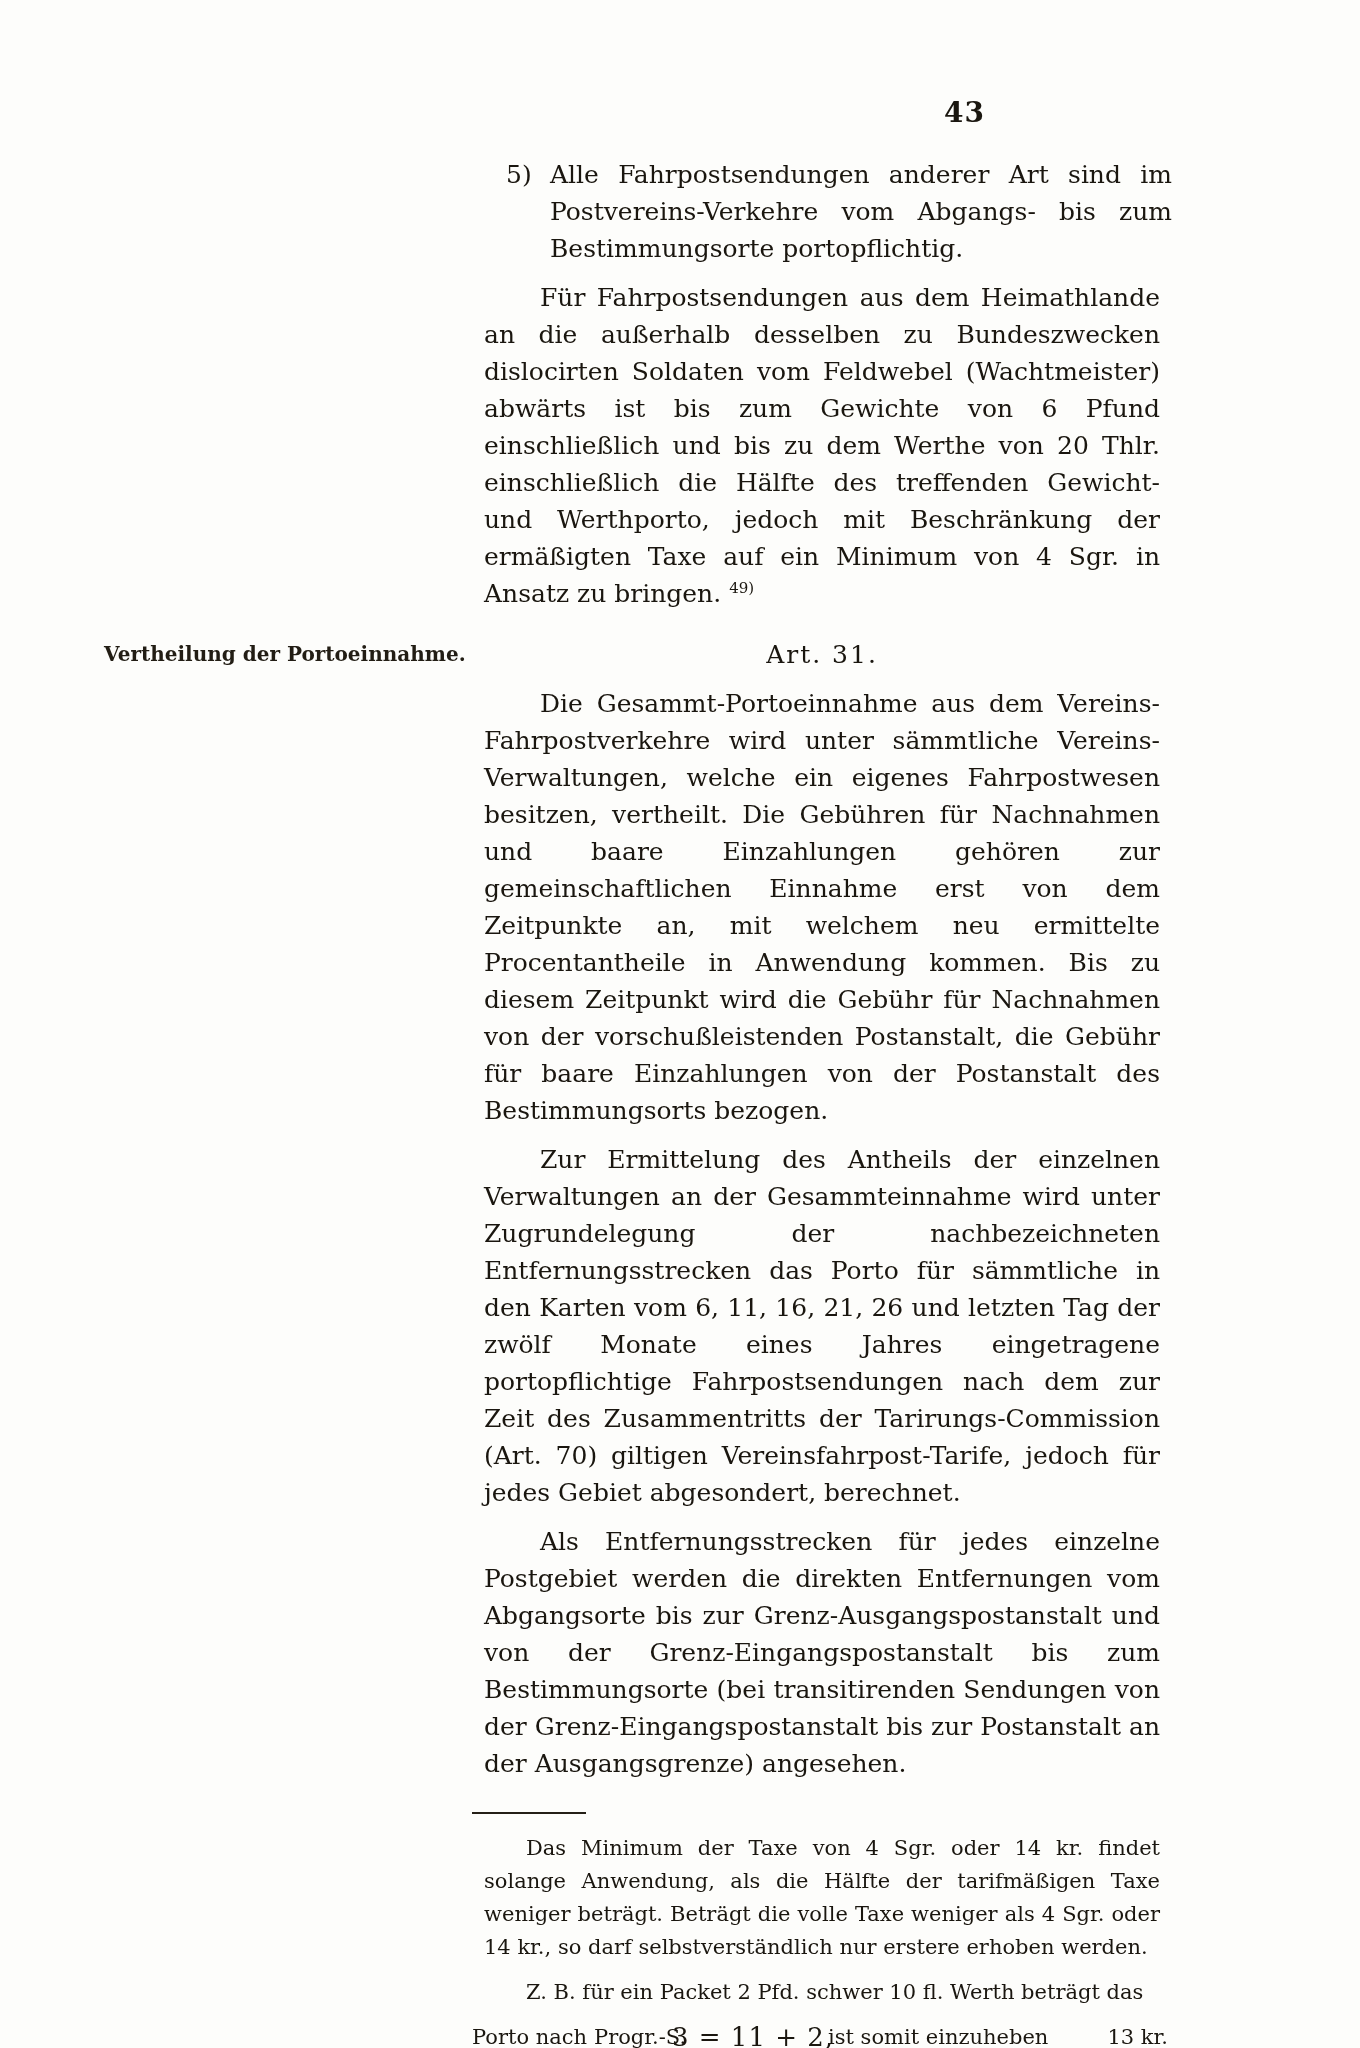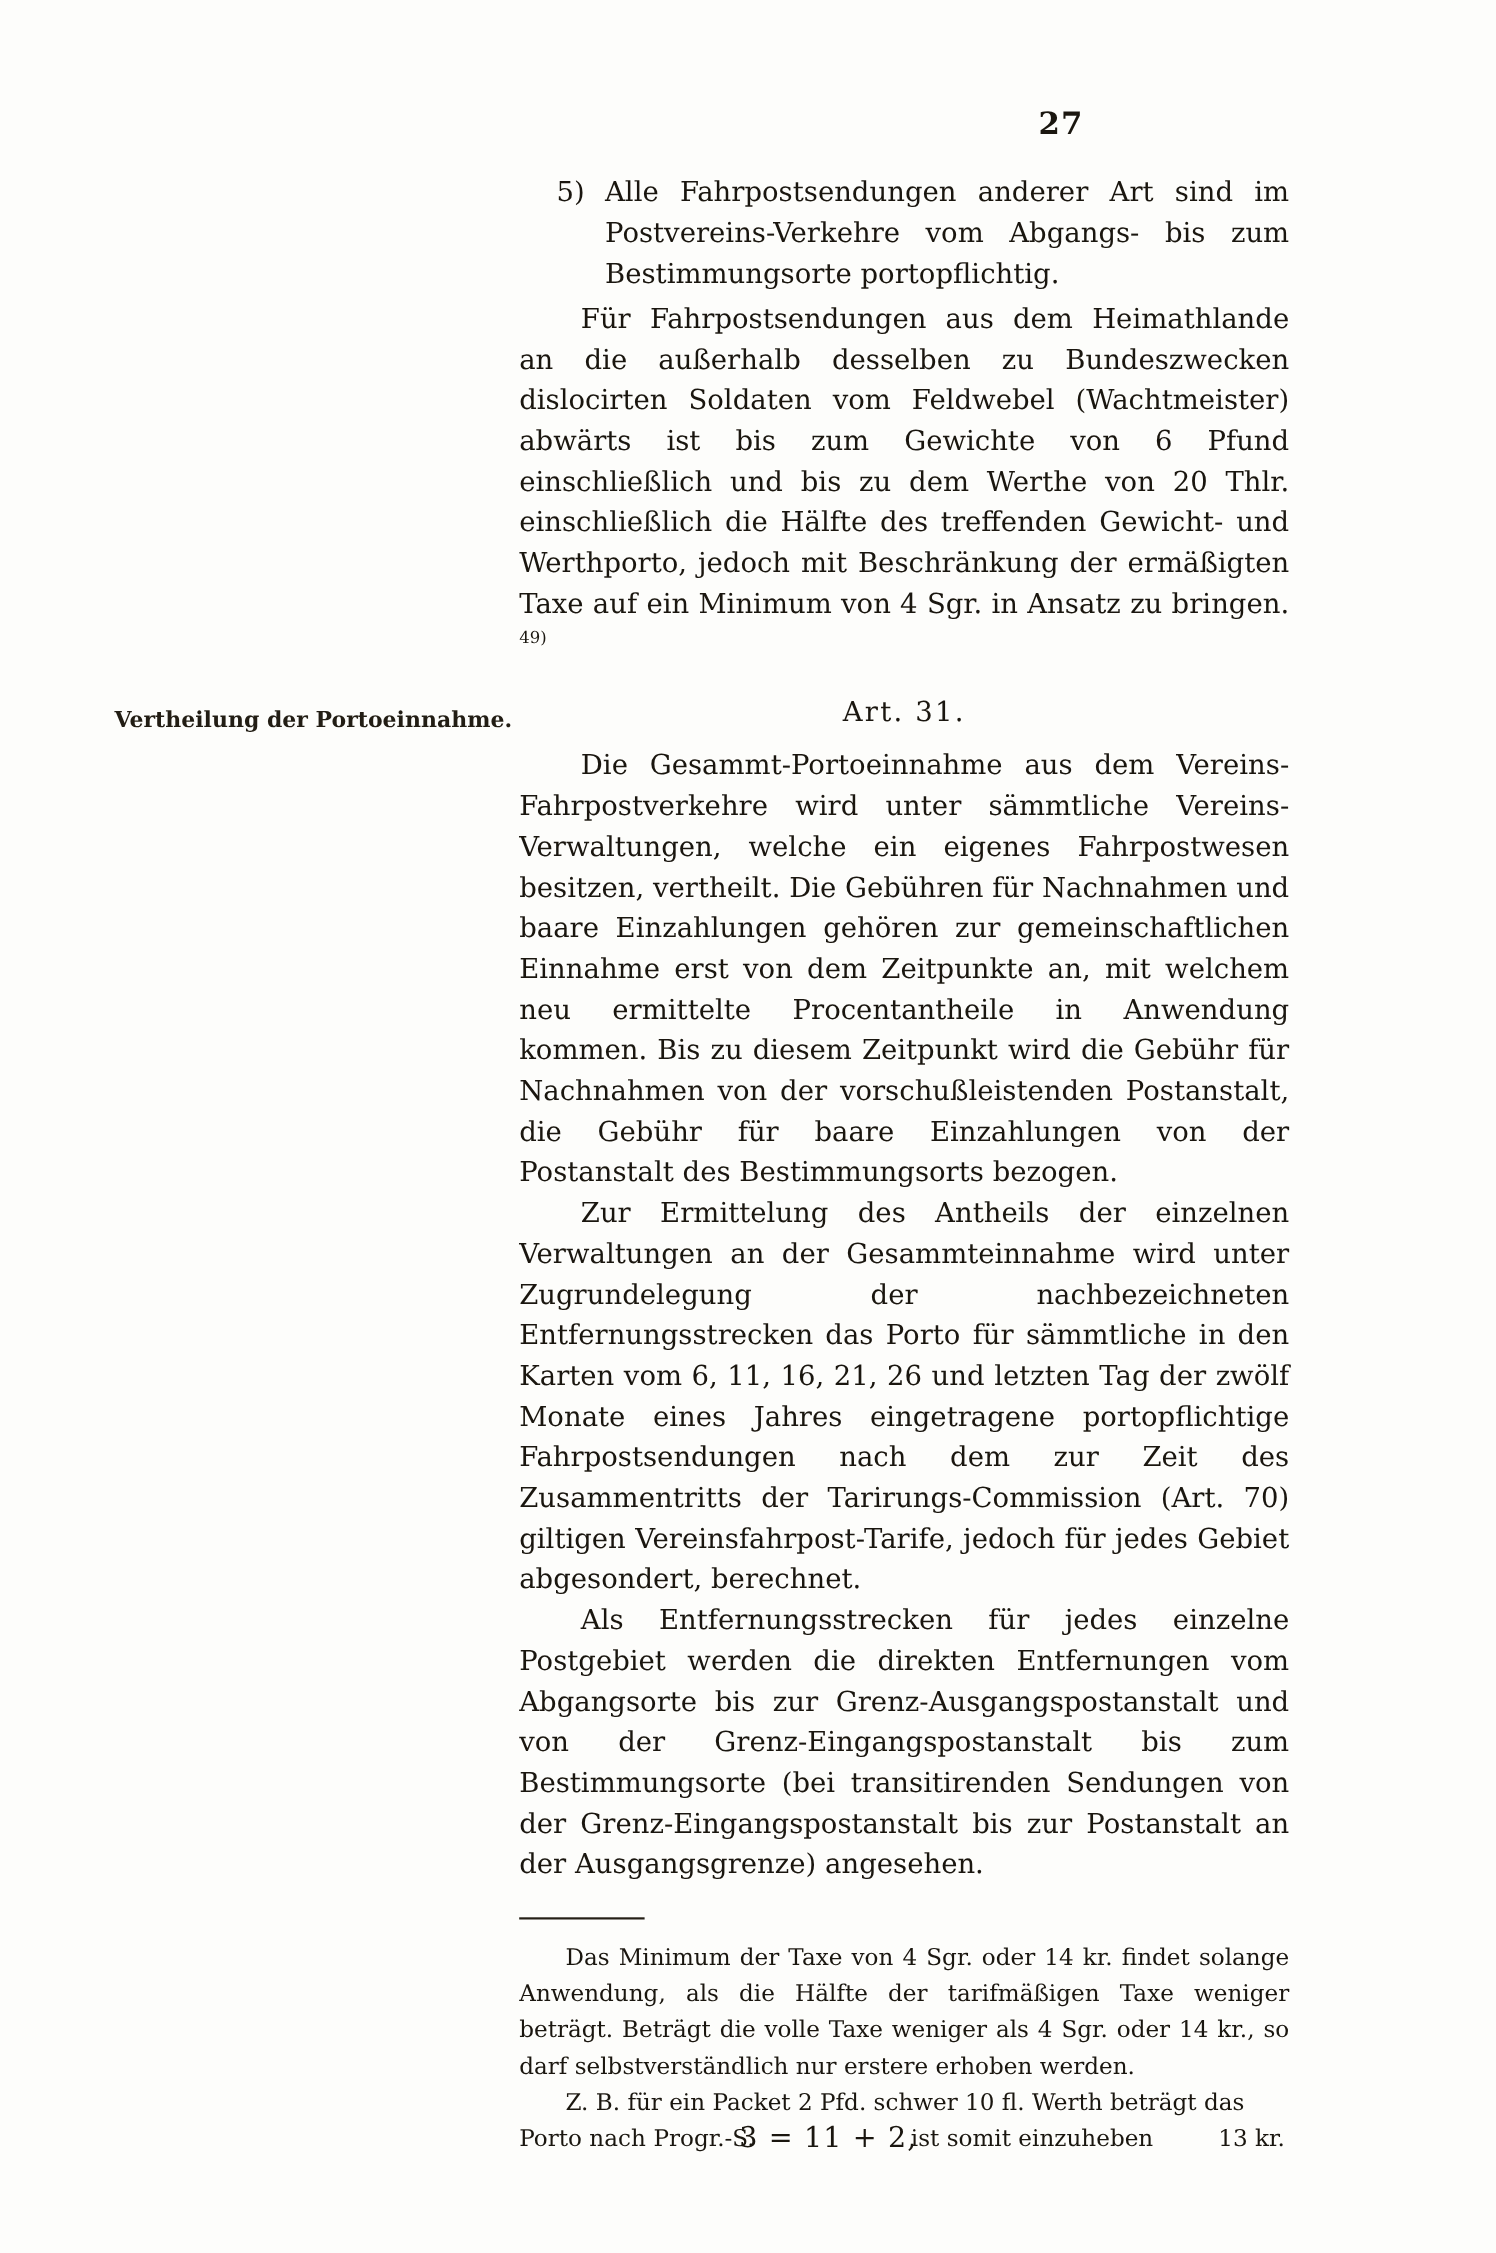--- a/index.html
+++ b/index.html
@@ -17,21 +17,21 @@
   }
   .margin-note{
     position:absolute;left:104px;top:642px;
     font-size:20px;font-weight:bold;white-space:nowrap;
     color:#221d14;
   }
   .text-column{
     position:absolute;left:472px;top:156px;width:700px;
     font-size:25px;line-height:37px;text-align:justify;
   }
-  p{margin:0;}
+  p{margin:12px;}
   .ind{text-indent:56px;}
   .list-item{position:relative;padding-left:78px;margin-bottom:4px;}
   .list-item .marker{position:absolute;left:34px;top:0;}
   .article-heading{
     text-align:center;font-size:25px;line-height:37px;
     margin:24px 0 12px 0;letter-spacing:2px;text-indent:0;
   }
   .fnref{font-size:15px;vertical-align:super;line-height:0;}
   .footnote-rule{
     width:114px;height:0;border-top:2px solid #241f16;
@@ -40,21 +40,21 @@
   .fn{font-size:21px;line-height:33px;}
   .fn-ind{text-indent:42px;}
   .example-row{position:relative;height:33px;font-size:21px;line-height:33px;text-align:left;}
   .example-row span{position:absolute;top:0;white-space:nowrap;}
   .formula{font-size:26px;letter-spacing:1px;}
   .amount{right:4px;}
 </style>
 </head>
 <body>
 
-<div class="page-number">27</div>
+<div class="page-number">43</div>
 
 <div class="margin-note">Vertheilung der Portoeinnahme.</div>
 
 <div class="text-column">
 
   <div class="list-item">
     <span class="marker">5)</span>
     <span>Alle Fahrpostsendungen anderer Art sind im Postvereins-Verkehre vom Abgangs- bis zum Bestimmungsorte portopflichtig.</span>
   </div>
 

